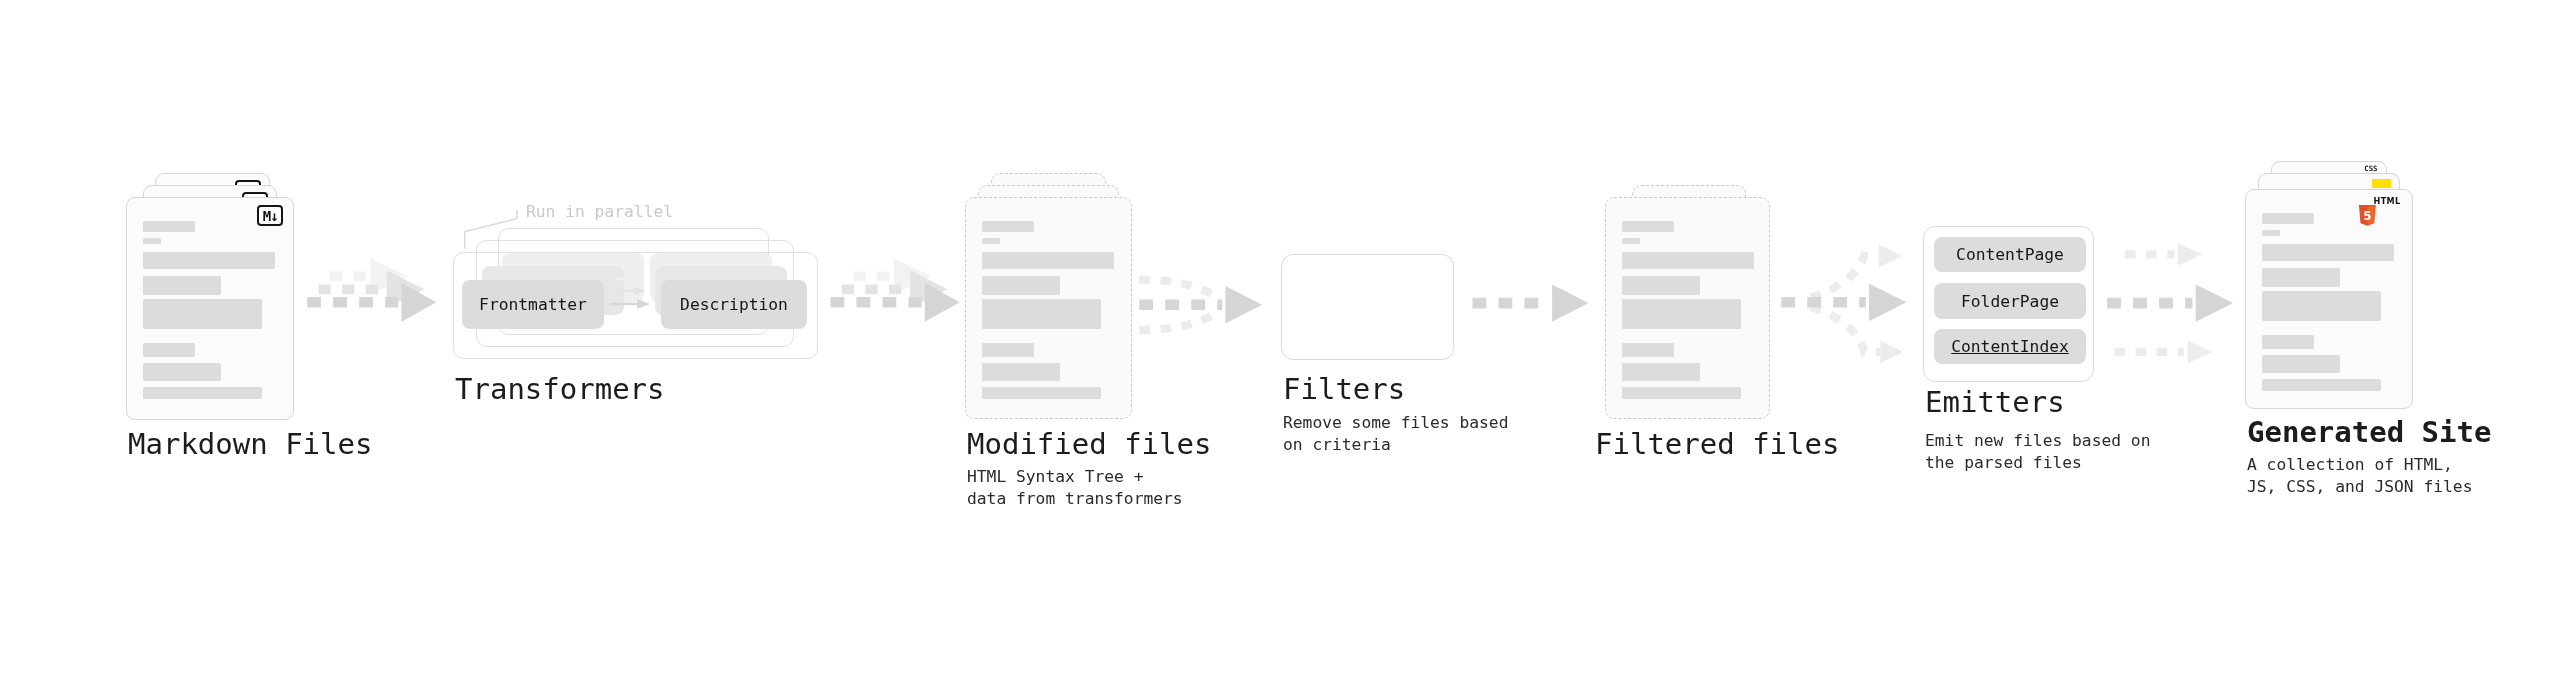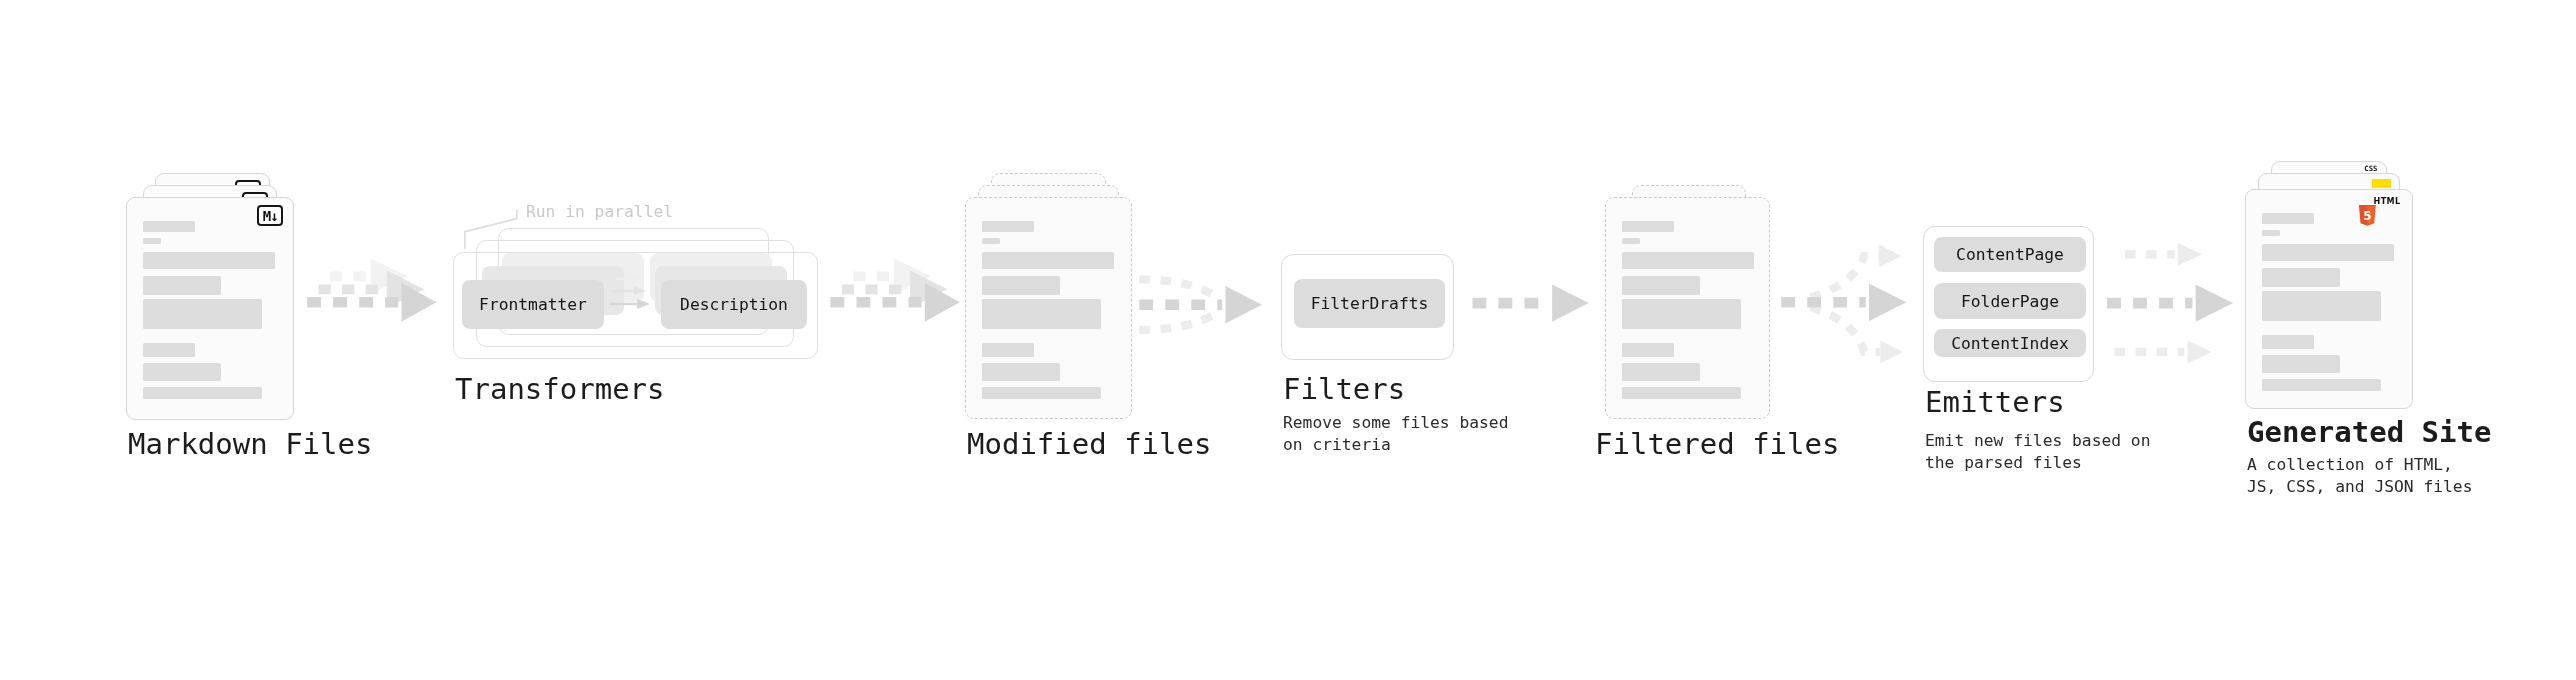--- a/index.html
+++ b/index.html
@@ -101,25 +101,26 @@
         <div class="bar" style="width: 18px; height: 5.7px; margin-top: 5.7px;"></div>
         <div class="bar" style="width: 132px; height: 17px; margin-top: 8.1px;"></div>
         <div class="bar" style="width: 78px; height: 18.7px; margin-top: 7.3px;"></div>
         <div class="bar" style="width: 119px; height: 30px; margin-top: 4.1px;"></div>
         <div class="bar" style="width: 52px; height: 14px; margin-top: 14px;"></div>
         <div class="bar" style="width: 78px; height: 18px; margin-top: 5.7px;"></div>
         <div class="bar" style="width: 119px; height: 11.4px; margin-top: 6.5px;"></div>
       </div>
   </div>
   <div class="node-title" style="left:967px;top:430px;">Modified files</div>
+  <div class="node-desc" style="left:967px;top:466px;">
+    <div class="line">HTML Syntax Tree +</div>
+    <div class="line">data from transformers</div>
+  </div>
 
   <div class="panel z2" style="left:1281px;top:254px;width:173px;height:106px;"></div>
-  <div class="chip z3" style="left:1294px;top:279px;width:151px;height:49px;">
-    <span>FilterDrafts</span>
-  </div>
   <div class="node-title" style="left:1283px;top:375px;">Filters</div>
   <div class="node-desc" style="left:1283px;top:412px;">
     <div class="line">Remove some files based</div>
     <div class="line">on criteria</div>
   </div>
 
   <div class="card dashed z2" style="left:1632px;top:185px;width:114px;height:37px;"></div>
   <div class="card dashed z3" style="left:1605px;top:197px;width:165px;height:222px;">
     <div class="bars">
         <div class="bar" style="width: 52px; height: 11.4px; margin-top: 0px;"></div>
@@ -134,21 +135,21 @@
   </div>
   <div class="node-title" style="left:1595px;top:430px;">Filtered files</div>
 
   <div class="panel z2" style="left:1923px;top:226px;width:171px;height:156px;"></div>
   <div class="chip z3" style="left:1934px;top:237px;width:152px;height:35px;">
     <span>ContentPage</span>
   </div>
   <div class="chip z3" style="left:1934px;top:283px;width:152px;height:36px;">
     <span>FolderPage</span>
   </div>
-  <div class="chip z3" style="left:1934px;top:329px;width:152px;height:28px;">
+  <div class="chip z3" style="left:1934px;top:329px;width:152px;height:35px;text-decoration:underline;">
     <span>ContentIndex</span>
   </div>
   <div class="node-title" style="left:1925px;top:388px;">Emitters</div>
   <div class="node-desc" style="left:1925px;top:430px;">
     <div class="line">Emit new files based on</div>
     <div class="line">the parsed files</div>
   </div>
 
   <div class="card z2" style="left:2271px;top:161px;width:116px;height:37px;">
     <span class="css-badge">

